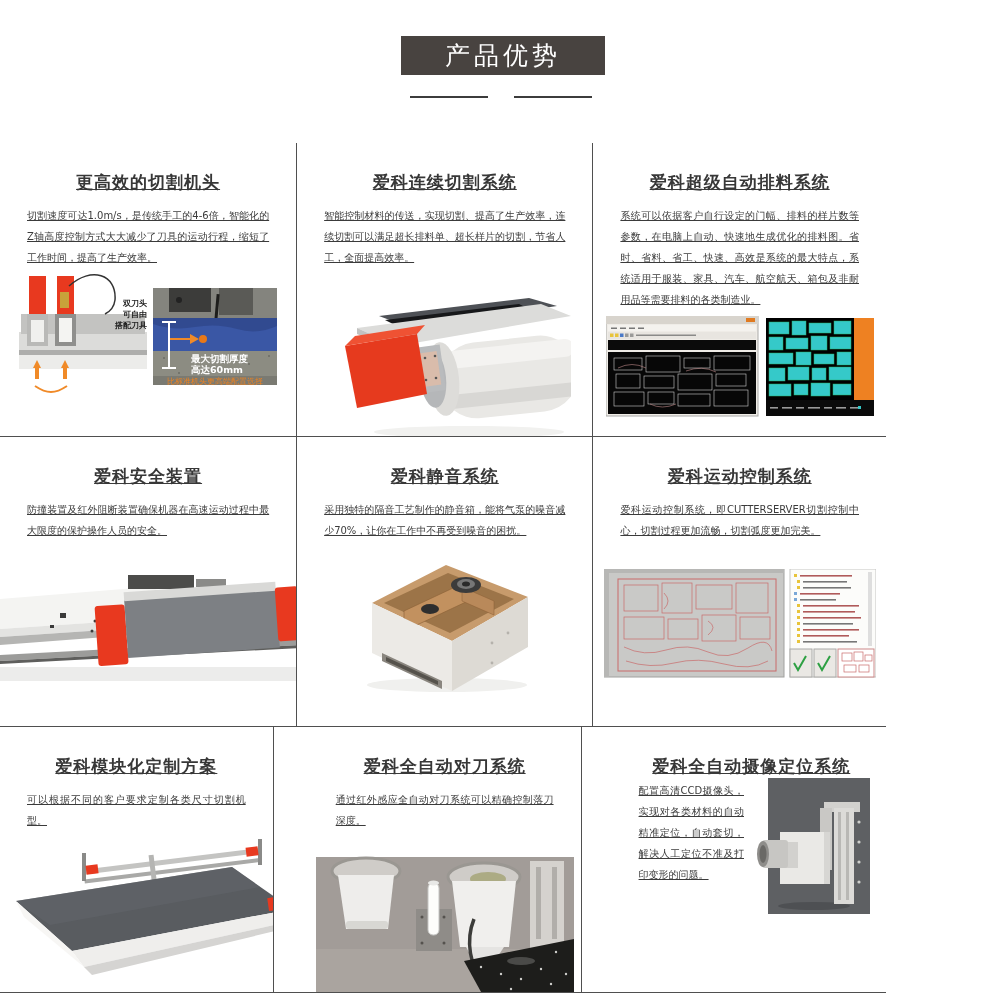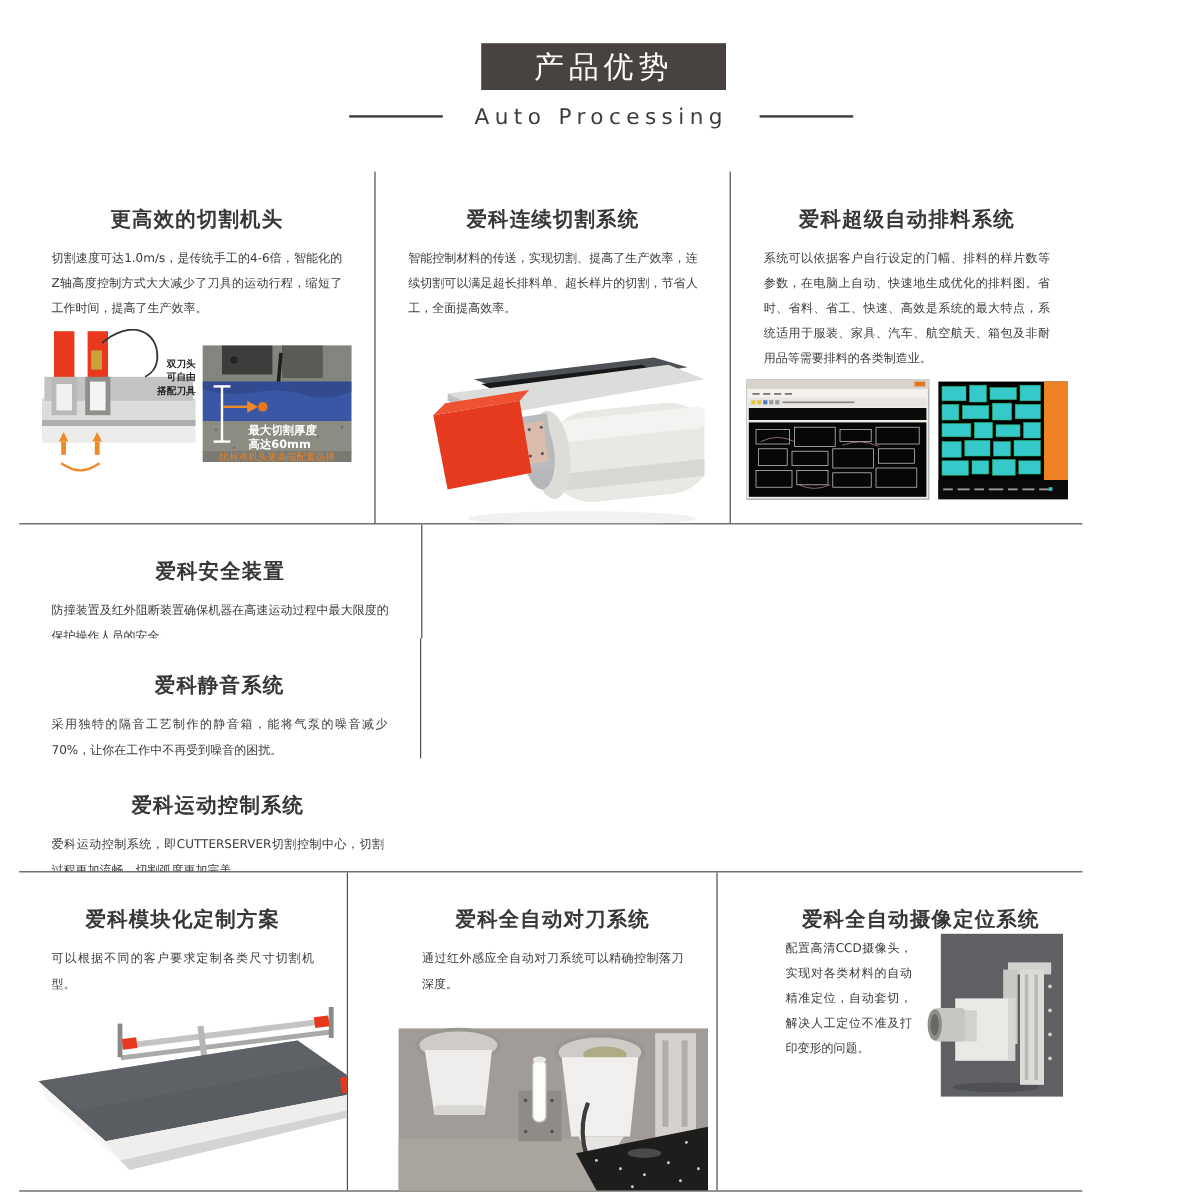--- a/index.html
+++ b/index.html
@@ -7,23 +7,23 @@
         font-family:"DejaVu Sans","Liberation Sans",sans-serif;color:#3b3b3b;}
   
   .hdr-box{position:absolute;left:401px;top:36px;width:204px;height:39px;background:#484340;
            display:flex;align-items:center;justify-content:center;}
   .hdr-box span{color:#ffffff;font-size:25px;letter-spacing:4px;}
   .sub{position:absolute;top:86px;left:0;width:1002px;height:22px;display:flex;
        align-items:center;justify-content:center;gap:26px;}
   .sub .line{width:78px;height:2px;background:#3c3c3c;}
   .sub .txt{font-size:18px;letter-spacing:4.5px;color:#3c3c3c;}
   
-  .grid{position:absolute;top:143px;left:16px;width:886px;}
+  .grid{position:absolute;top:143px;left:0;width:886px;text-decoration:underline;}
   .row{display:flex;box-sizing:border-box;border-bottom:1px solid #4f4f4f;}
-  .row-1{height:294px;}.row-2{height:290px;flex-direction:column;}.row-3{height:266px;gap:35px;}
+  .row-1{height:294px;}.row-2{height:290px;}.row-3{height:266px;gap:35px;}
   .cell{box-sizing:border-box;overflow:hidden;text-align:center;}
   .cell.c1{width:336px;border-right:1px solid #4f4f4f;}
   .cell.c2{width:335px;border-right:1px solid #4f4f4f;}
   .cell.c3{width:331px;}
   .card-title{font-size:17px;font-weight:bold;color:#373737;letter-spacing:1px;margin-top:28px;}
   .card-body{font-size:10px;line-height:21px;color:#3b3b3b;text-align:justify;margin:11px 27px 0 27px;}
   .svg-img{display:block;margin-left:auto;margin-right:auto;}
   .mt6{margin-top:6px;}.mt26{margin-top:26px;}.mt28{margin-top:28px;}.mt0{margin-top:2px;}
   .mt8{margin-top:8px;}.mt18{margin-top:18px;}
   .split{display:flex;align-items:flex-start;padding:0 16px 0 22px;text-align:left;}
@@ -32,21 +32,20 @@
 </head>
 <body>
 
 <div class="page">
 
   <div class="hdr-box">
     <span>产品优势</span>
   </div>
   <div class="sub">
     <div class="line"></div>
-    <div class="txt">Auto Processing</div>
     <div class="line"></div>
   </div>
 
   <div class="grid">
 
     <div class="row row-1">
 
       <div class="cell c1">
         <div class="card-title">更高效的切割机头</div>
         <div class="card-body">切割速度可达1.0m/s，是传统手工的4-6倍，智能化的Z轴高度控制方式大大减少了刀具的运动行程，缩短了工作时间，提高了生产效率。</div>

